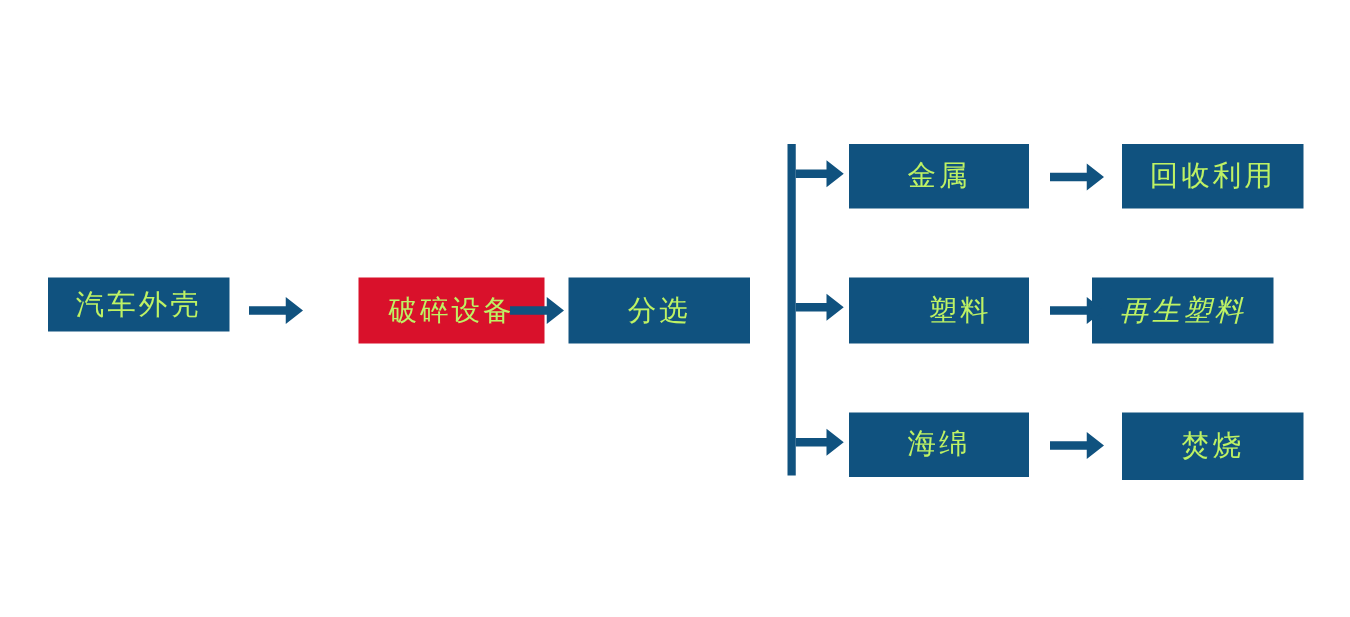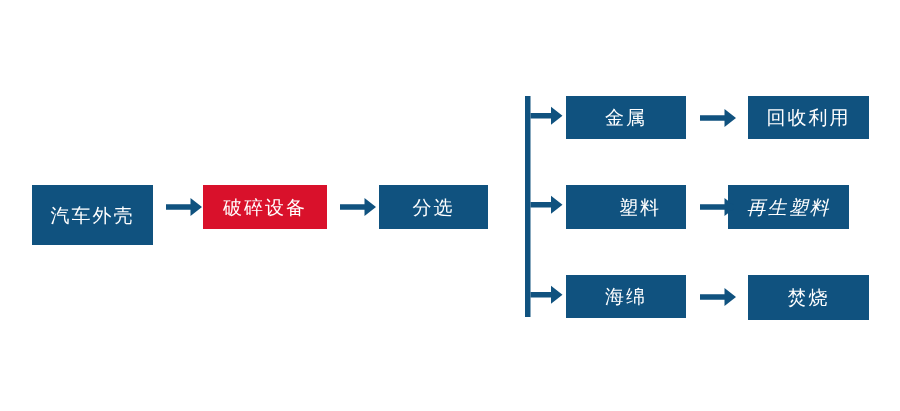--- a/index.html
+++ b/index.html
@@ -17,31 +17,32 @@
     height: 411px;
     background: #ffffff;
     overflow: hidden;
   }
   .node {
     position: absolute;
     box-sizing: border-box;
     display: flex;
     align-items: center;
     justify-content: center;
-    color: #ffffff;
+    color: #bef264;
     background: #10527f;
     font-size: 19px;
     letter-spacing: 2px;
     line-height: 1;
     white-space: nowrap;
     font-weight: normal;
     font-family: "DejaVu Sans", "Liberation Sans", sans-serif;
   }
   .node.accent {
     background: #d9112b;
+    margin-left: 36px;
   }
   .arrow {
     position: absolute;
   }
   .arrow svg {
     display: block;
     overflow: visible;
   }
   .branch {
     position: absolute;
@@ -49,29 +50,29 @@
   .branch svg {
     display: block;
     overflow: visible;
   }
 </style>
 </head>
 <body>
 
 <div id="stage">
 
-  <div class="node" style="left:32px; top:185px; width:121px; height:60px;">
+  <div class="node" style="left:32px; top:185px; width:121px; height:36px;">
     <span>汽车外壳</span>
   </div>
 
   <div class="node accent" style="left:203px; top:185px; width:124px; height:44px;">
     <span>破碎设备</span>
   </div>
 
-  <div class="node" style="left:379px; top:185px; width:109px; height:44px;">
+  <div class="node" style="left:379px; top:185px; width:121px; height:44px;">
     <span>分选</span>
   </div>
 
   <div class="node" style="left:566px; top:96px; width:120px; height:43px;">
     <span>金属</span>
   </div>
 
   <div class="node" style="left:748px; top:96px; width:121px; height:43px;justify-content:center;">
     <span>回收利用</span>
   </div>

